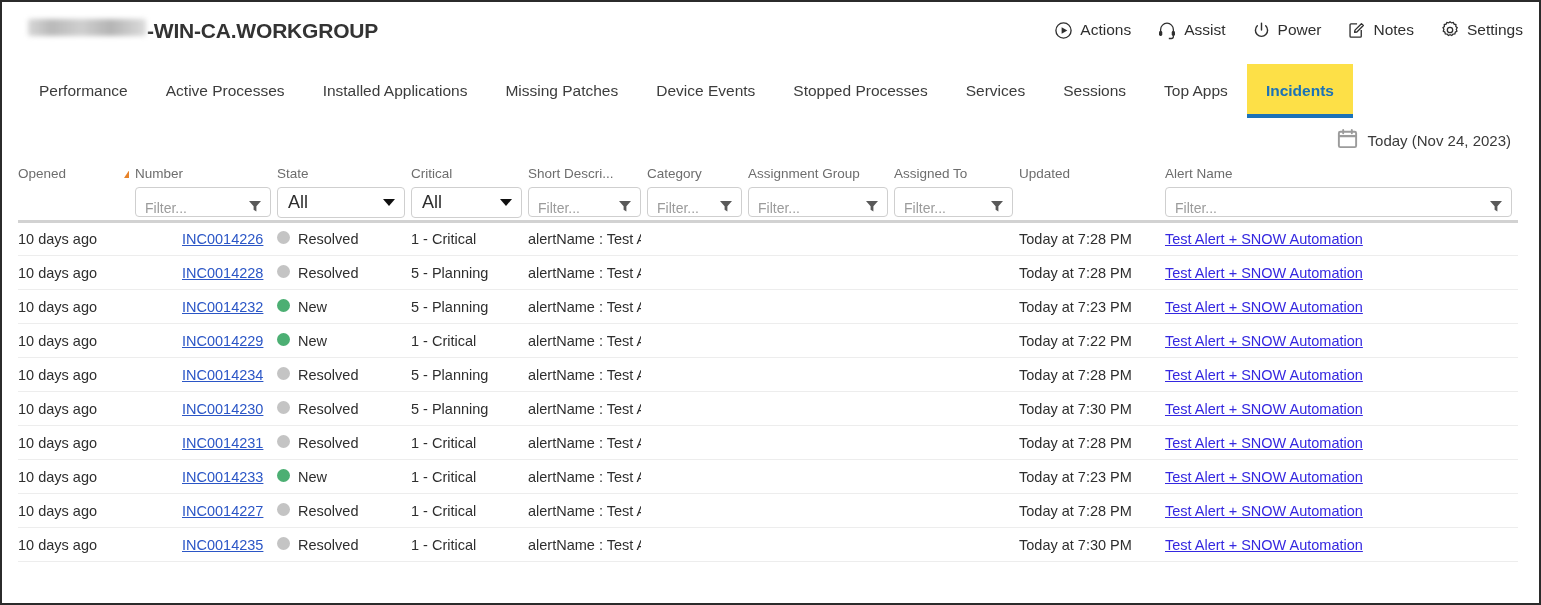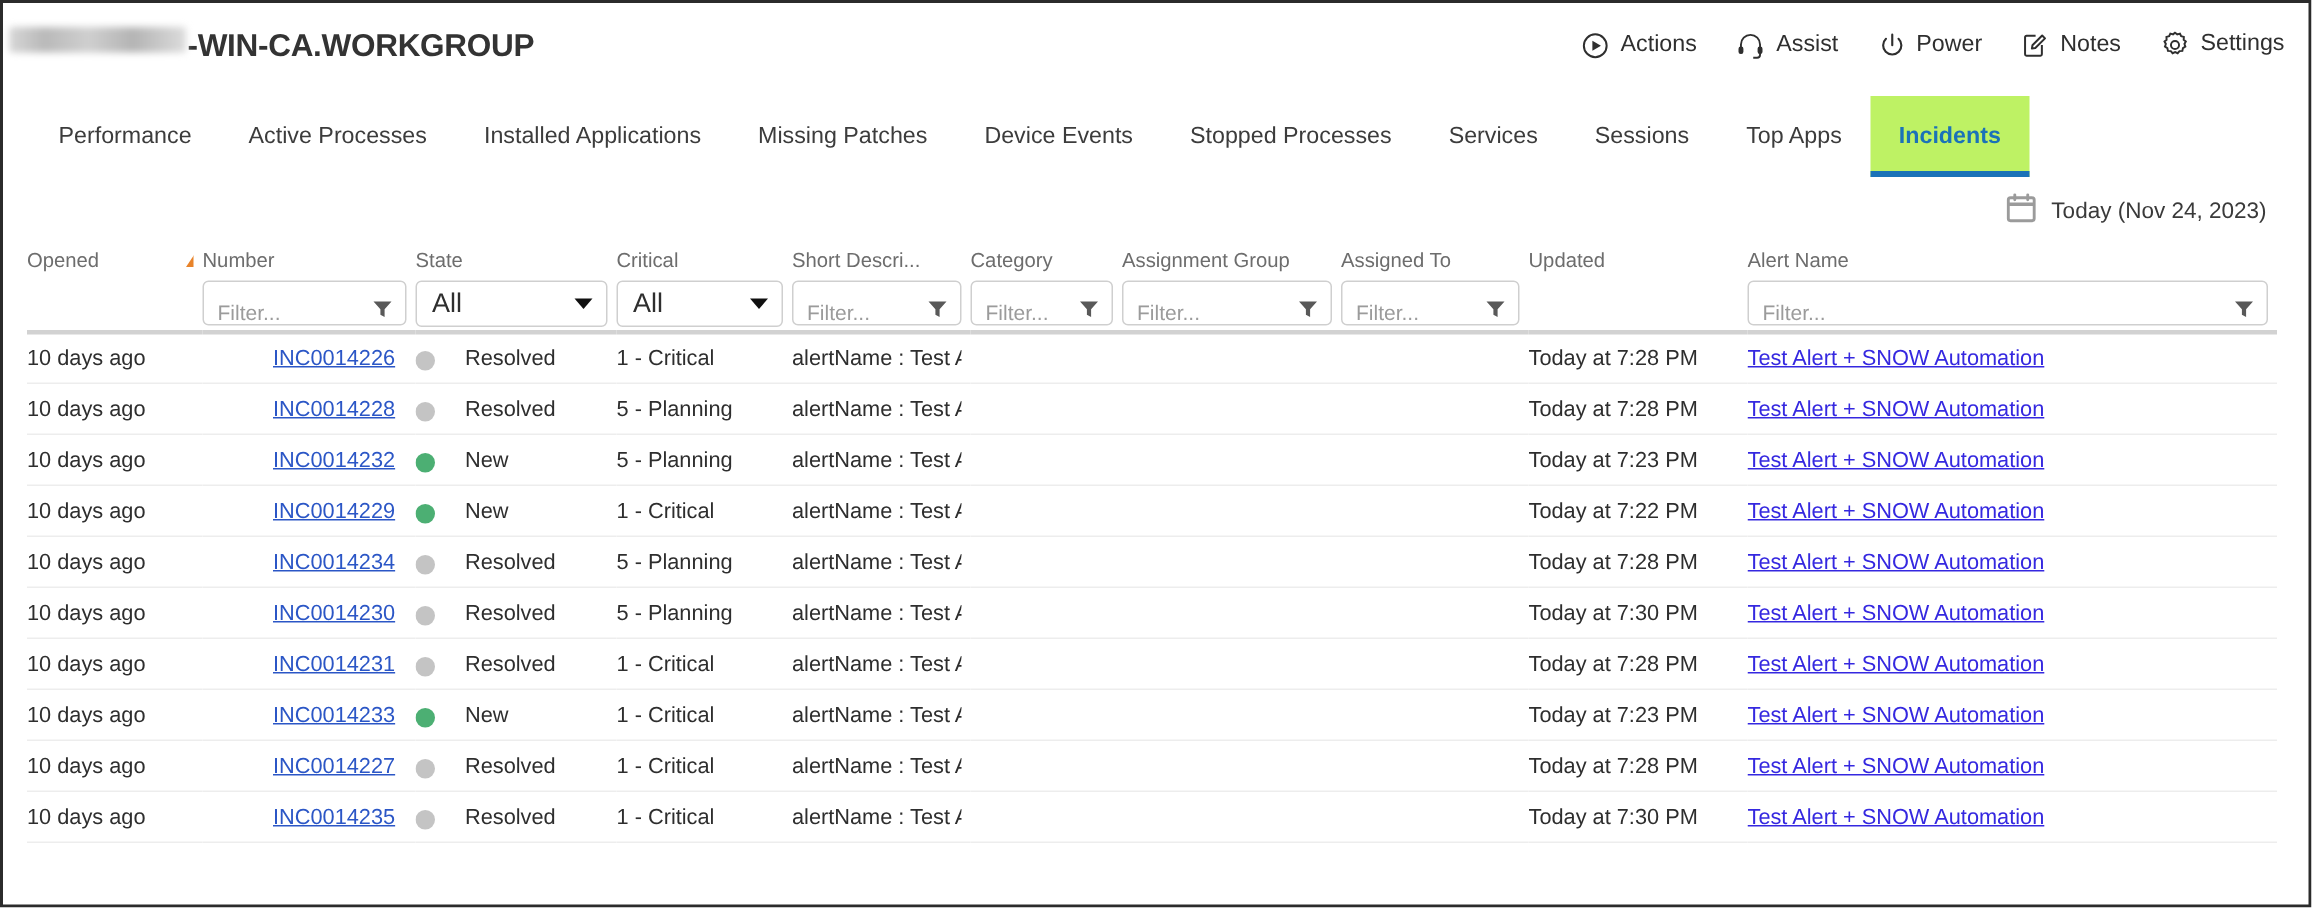--- a/index.html
+++ b/index.html
@@ -19,21 +19,21 @@
 
   
   .topbar {
     position: relative;
     height: 60px;
     display: flex;
     align-items: center;
   }
   .host-title {
     position: absolute;
-    left: 4px; top: 17px;
+    left: 26px; top: 17px;
     font-size: 21px;
     font-weight: bold;
     color: #333333;
     letter-spacing: -0.2px;
     display: flex;
     align-items: baseline;
   }
   .redacted {
     display: inline-block;
     width: 118px; height: 17px;
@@ -46,20 +46,21 @@
   }
   .actions {
     position: absolute;
     right: 16px; top: 18px;
     display: flex;
     align-items: center;
     gap: 26px;
   }
   .action {
     display: flex;
+    align-items: center;
     gap: 7px;
     font-size: 15.5px;
     color: #2f2f2f;
     cursor: pointer;
     white-space: nowrap;
   }
   .action svg { display: block; }
 
   
   .tabbar {
@@ -75,21 +76,21 @@
     align-items: center;
     justify-content: center;
     padding: 0 19px;
     font-size: 15.5px;
     color: #3c3c3c;
     cursor: pointer;
     white-space: nowrap;
     position: relative;
   }
   .tab.active {
-    background: #bef264;
+    background: #fde047;
     color: #1b72b8;
     font-weight: bold;
   }
   .tab.active::after {
     content: "";
     position: absolute;
     left: 0; right: 0; bottom: 0;
     height: 4px;
     background: #1b72b8;
   }
@@ -200,21 +201,21 @@
     cursor: pointer;
     font-size: 14.5px;
     margin-left: 47px;
   }
   .alert-link {
     color: #3528e0;
     text-decoration: underline;
     cursor: pointer;
     font-size: 14.5px;
   }
-  .state-cell { display: flex; align-items: flex-end; gap: 20px; }
+  .state-cell { display: flex; align-items: flex-start; gap: 8px; }
   .dot { width: 13px; height: 13px; border-radius: 50%; flex: none; }
   .clip { display: block; overflow: hidden; text-overflow: clip; white-space: nowrap; }
 </style>
 </head>
 <body>
 
 <div class="page">
 
   <div class="topbar">
     <div class="host-title">

